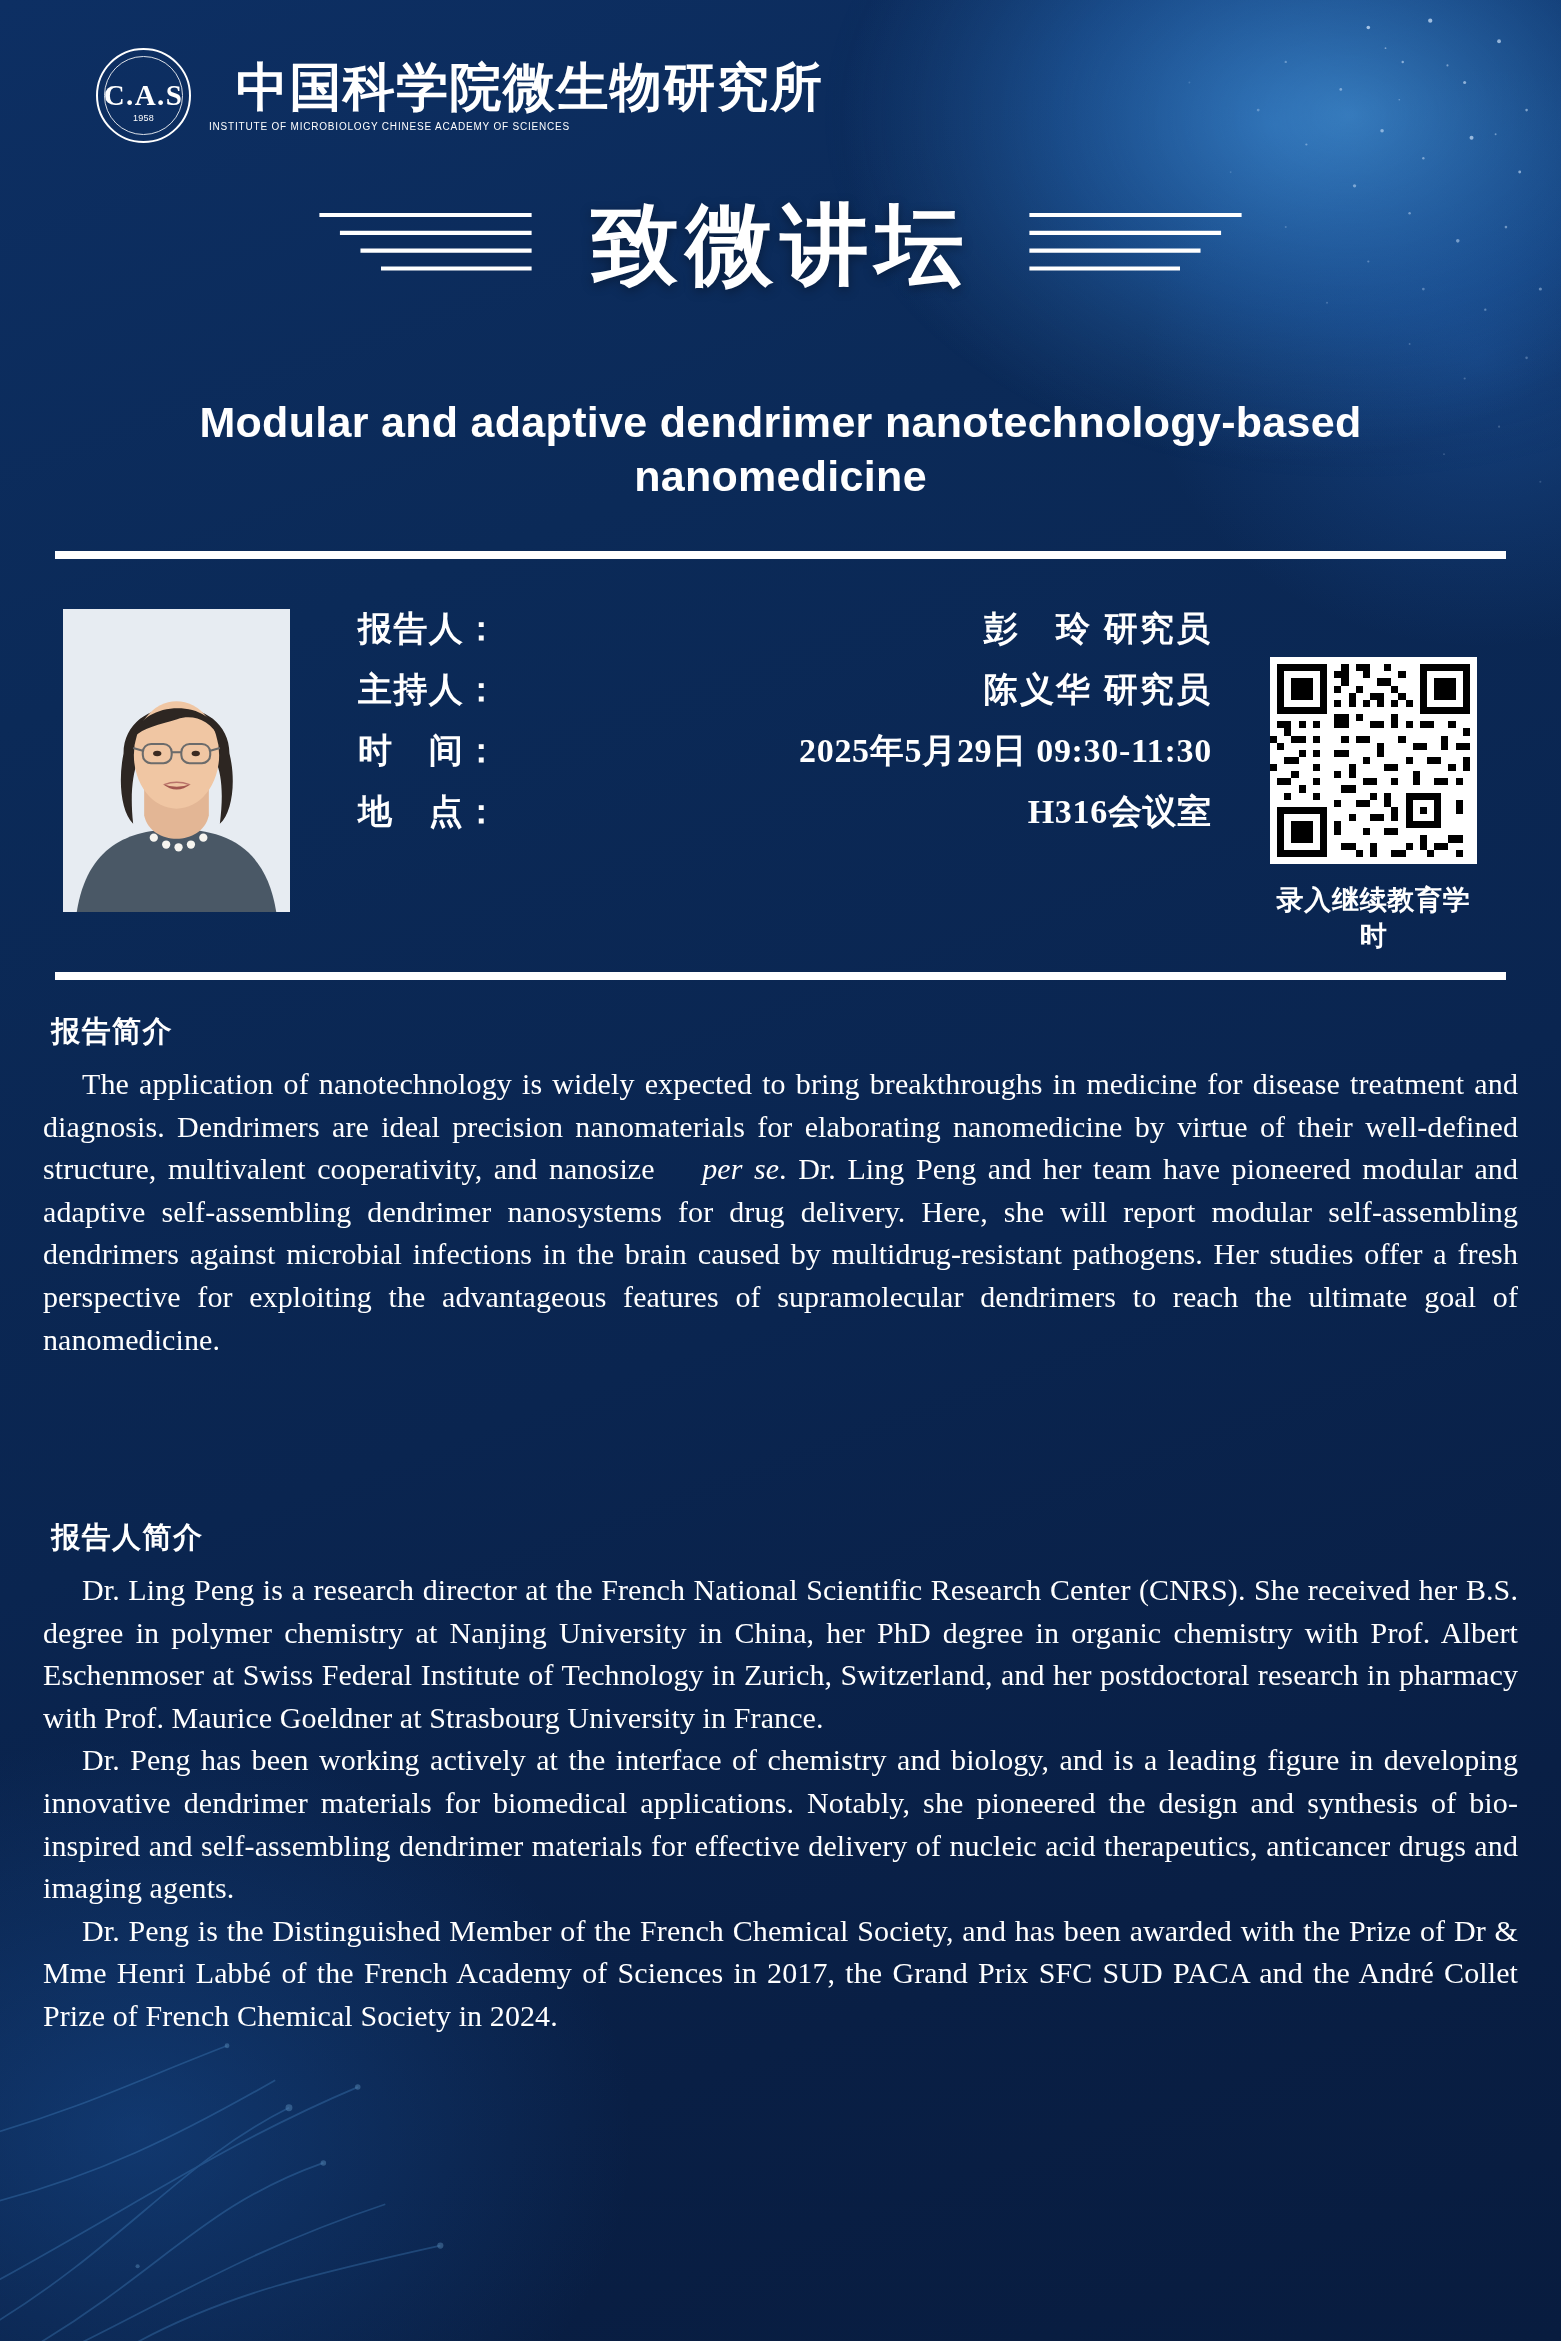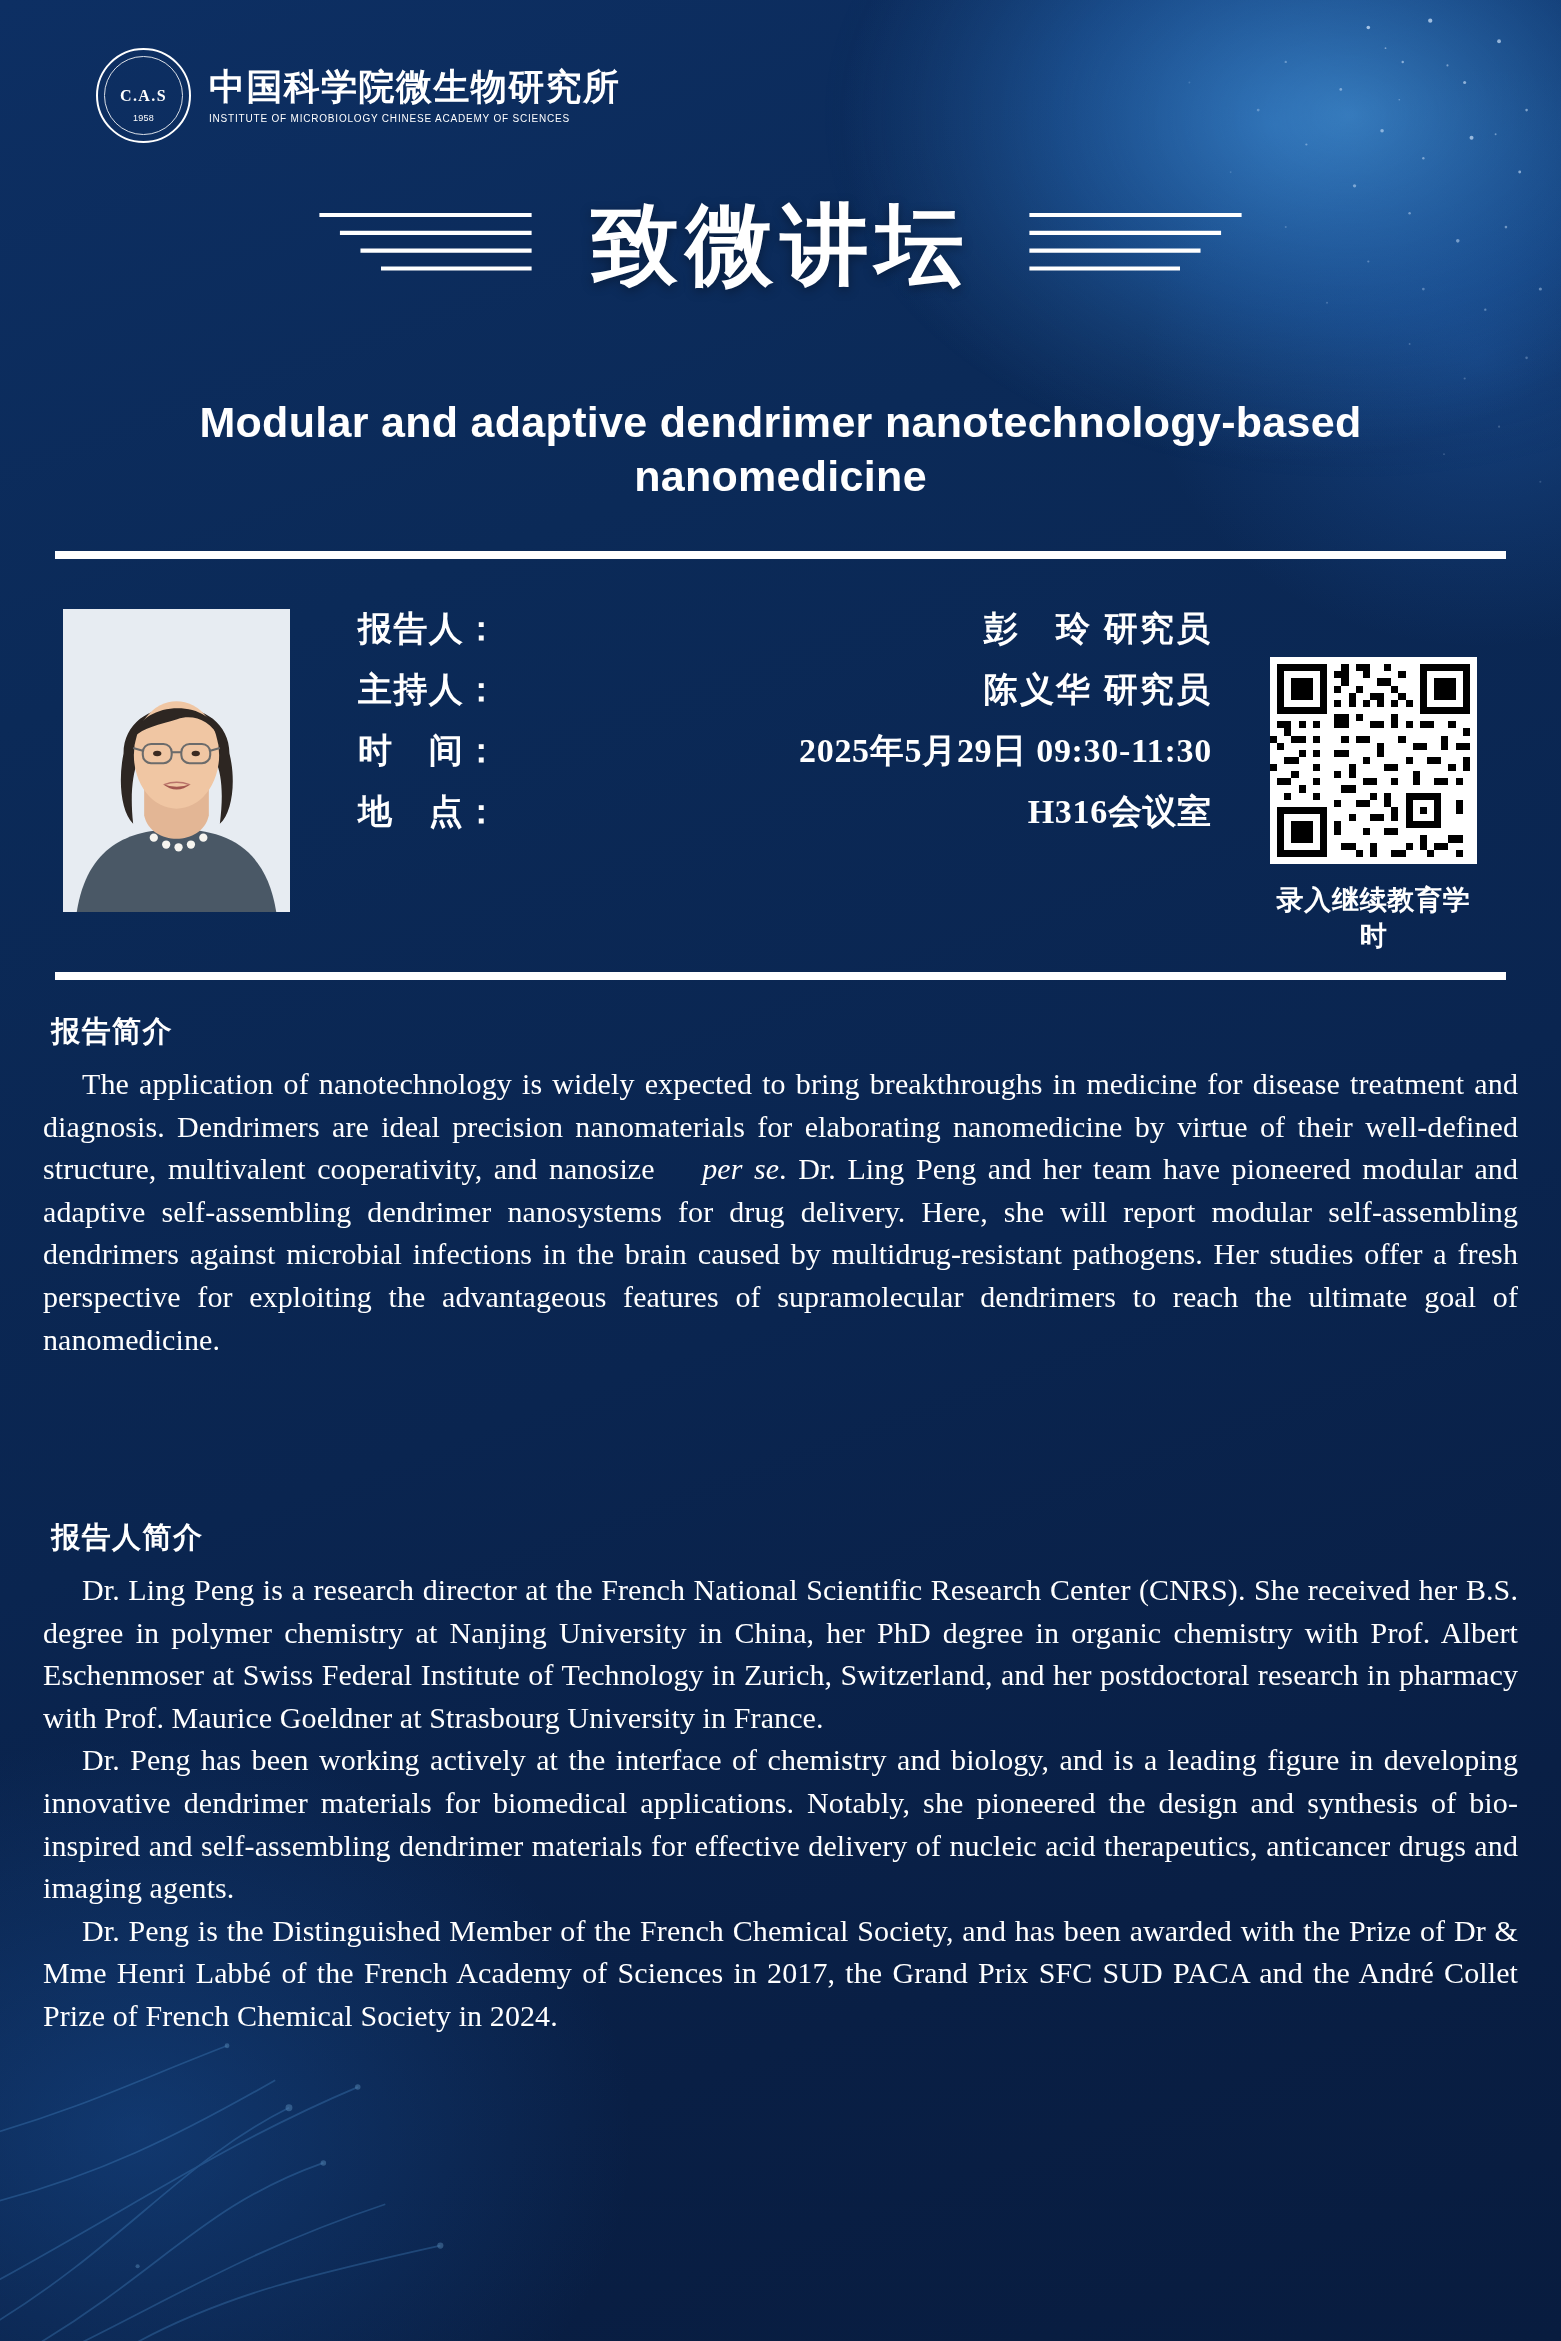--- a/index.html
+++ b/index.html
@@ -60,43 +60,44 @@
     flex: none;
   }
   .logo-seal::after {
     content: "";
     position: absolute;
     top: 6.2px; left: 6.2px; right: 6.2px; bottom: 6.2px;
     border-radius: 50%;
     border: 1px solid rgba(255,255,255,0.85);
   }
   .logo-seal .seal-inner {
-    font-size: 16px;
+    font-size: 29px;
     font-weight: bold;
     letter-spacing: 1.4px;
     font-family: "Liberation Serif", serif;
     text-align: left;
     line-height: 1;
     z-index: 2;
   }
   .logo-seal .seal-sub {
     position: absolute;
     bottom: 18px;
     left: 0; right: 0;
     text-align: center;
     font-size: 9px;
     letter-spacing: 0.3px;
     z-index: 2;
   }
   .logo-text-cn {
-    font-size: 36px;
+    font-size: 52px;
     font-weight: bold;
     letter-spacing: 1.4px;
     line-height: 1.1;
     font-family: "Liberation Sans", sans-serif;
+    margin-left: 27px;
   }
   .logo-text-en {
     font-size: 10px;
     letter-spacing: 0.8px;
     margin-top: 5.5px;
     font-family: "Liberation Sans", sans-serif;
   }
 
   
   .forum-row {

